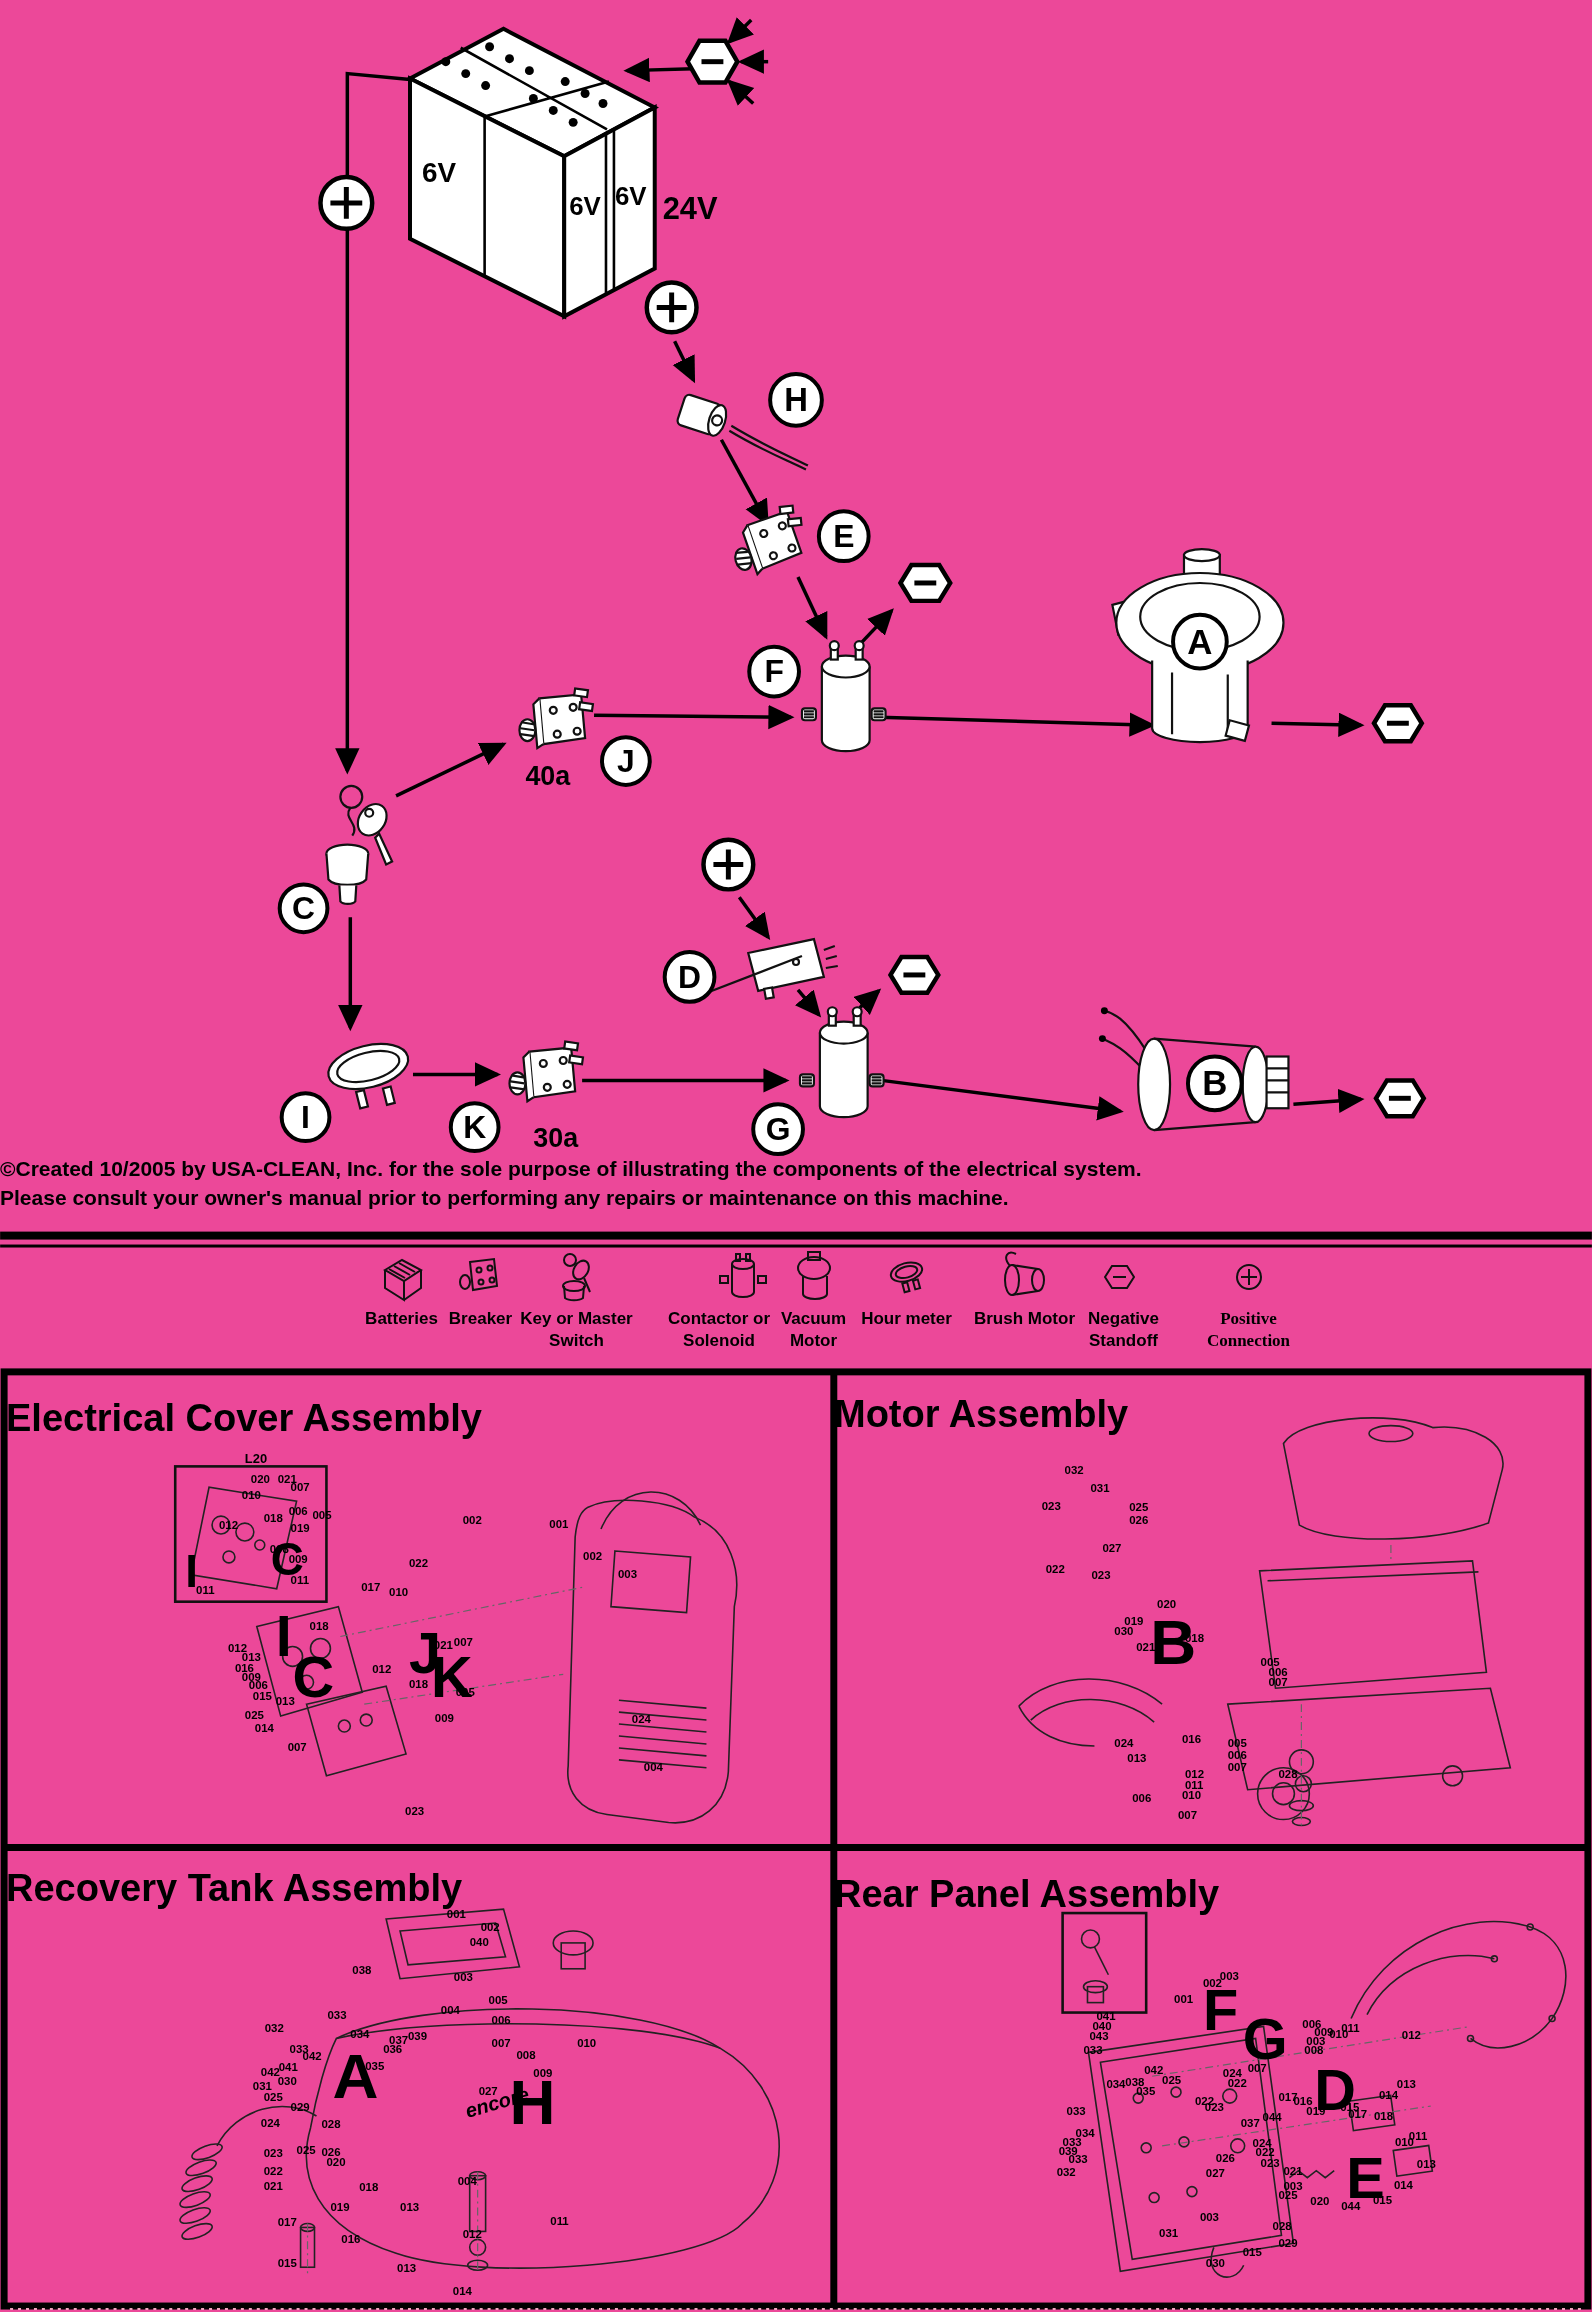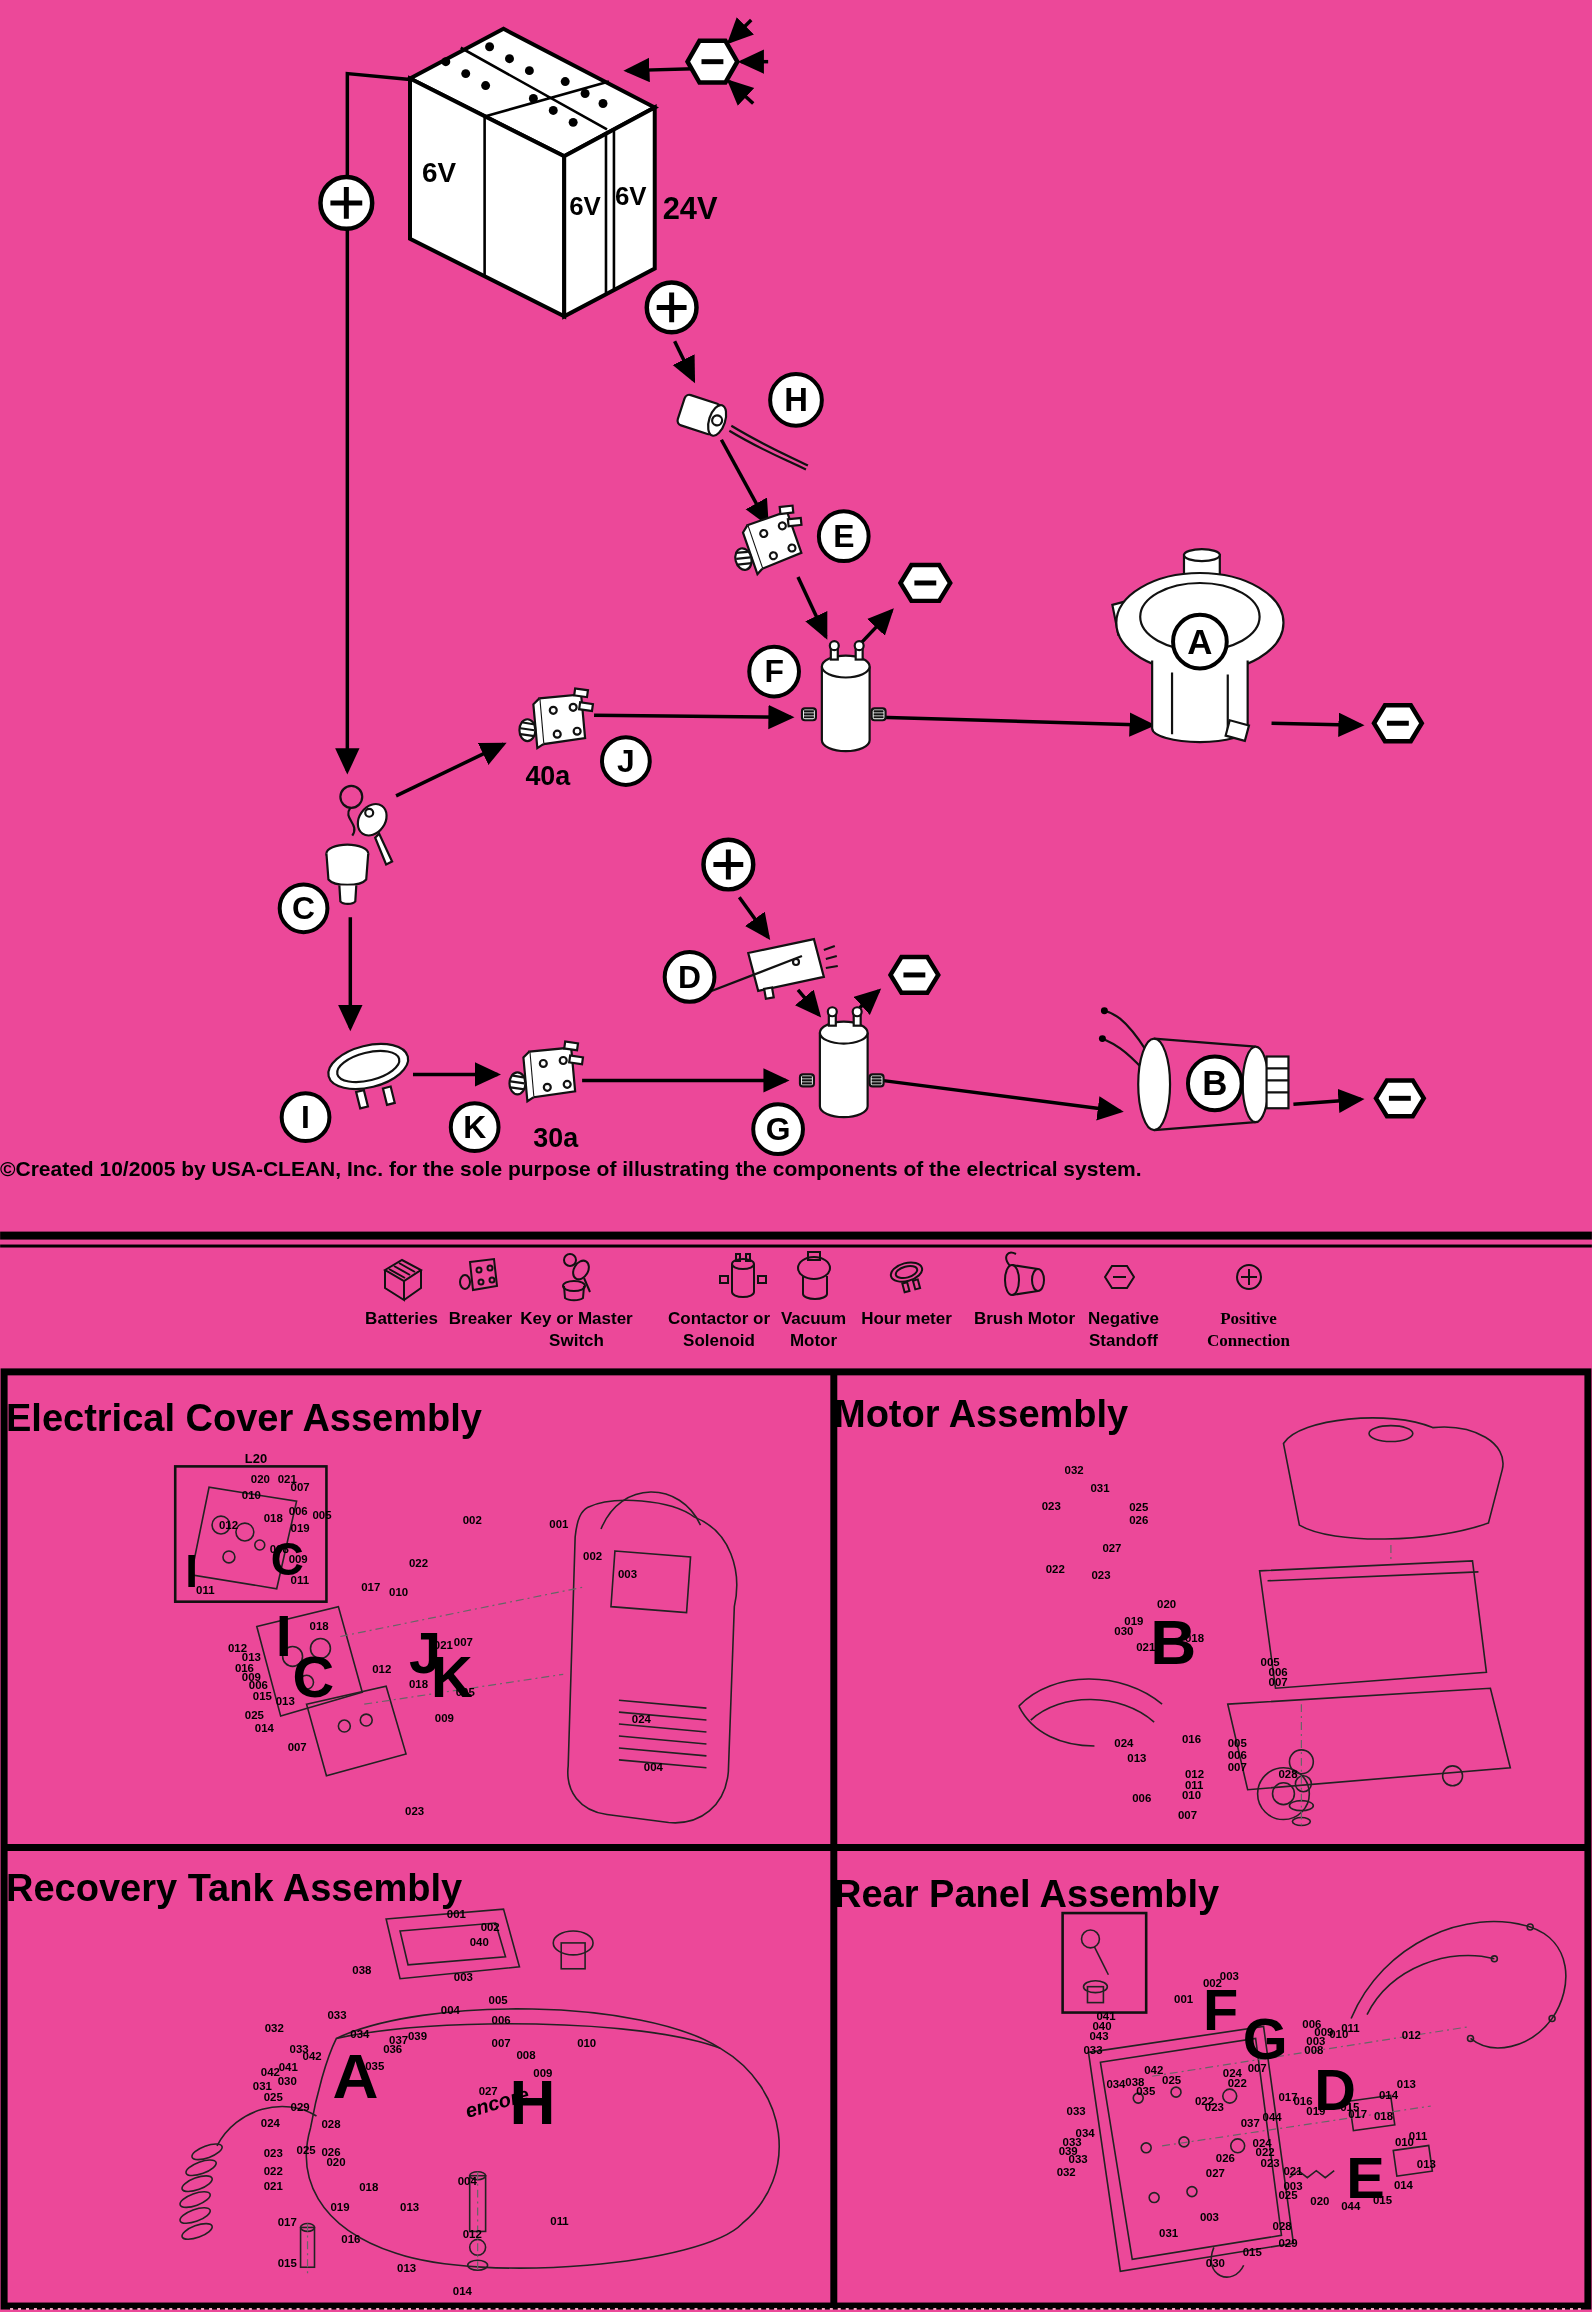--- a/index.html
+++ b/index.html
@@ -575,20 +575,21 @@
           <text x="371" y="184" class="bigltr" font-size="58">F</text>
           <text x="411" y="213" class="bigltr" font-size="58">G</text>
           <text x="483" y="264" class="bigltr" font-size="58">D</text>
           <text x="515" y="352" class="bigltr" font-size="58">E</text>
         </g>
   </g>
 </svg>
 
 
 <div class="cap" style="top:1157px;">©Created 10/2005 by USA-CLEAN, Inc. for the sole purpose of illustrating the components of the electrical system.</div>
+<div class="cap" style="top:1186px;">Please consult your owner's manual prior to performing any repairs or maintenance on this machine.</div>
 
 
 <div>
   <div class="legend-item" style="left:337px;">
     <div class="legend-icon">
           <svg width="54" height="54" viewBox="0 0 54 54">
       <path class="lgi" d="M10,20 L27,10 L46,20 L29,31 Z M10,20 L10,38 L29,50 L29,31 M46,20 L46,38 L29,50"></path>
       <path class="lgi" stroke-width="1" d="M14,19 L30,28 M19,16 L35,25 M24,13 L40,22"></path>
           </svg>
         </div>

